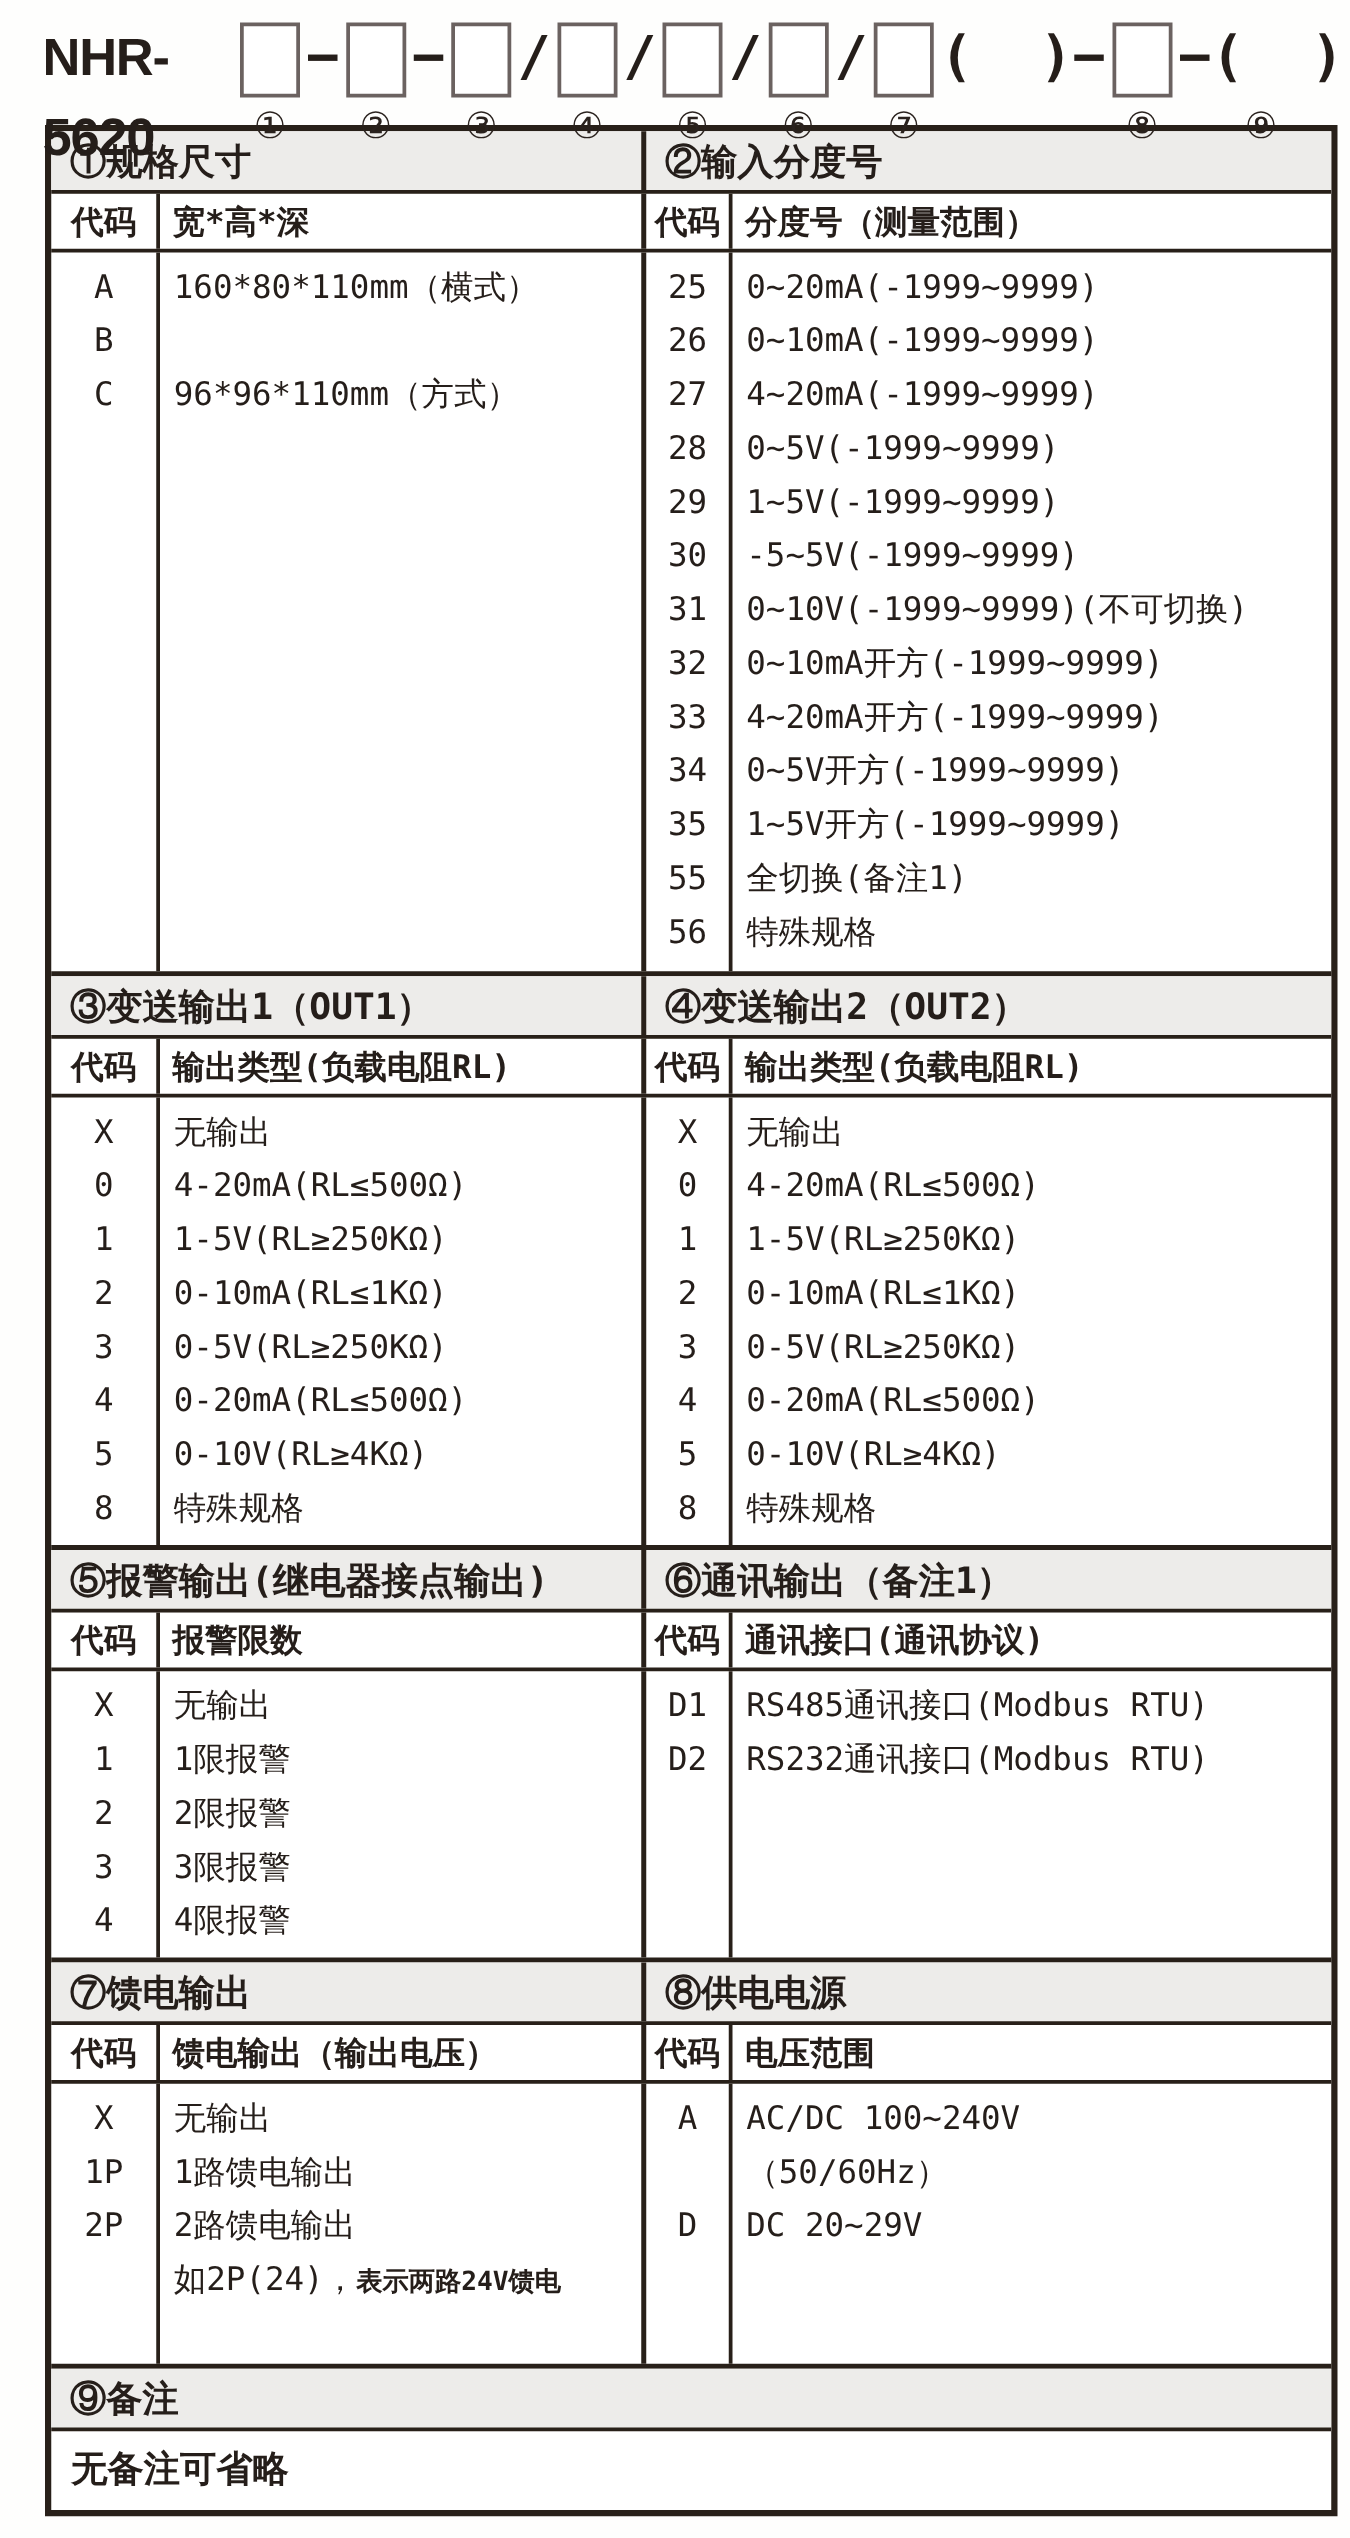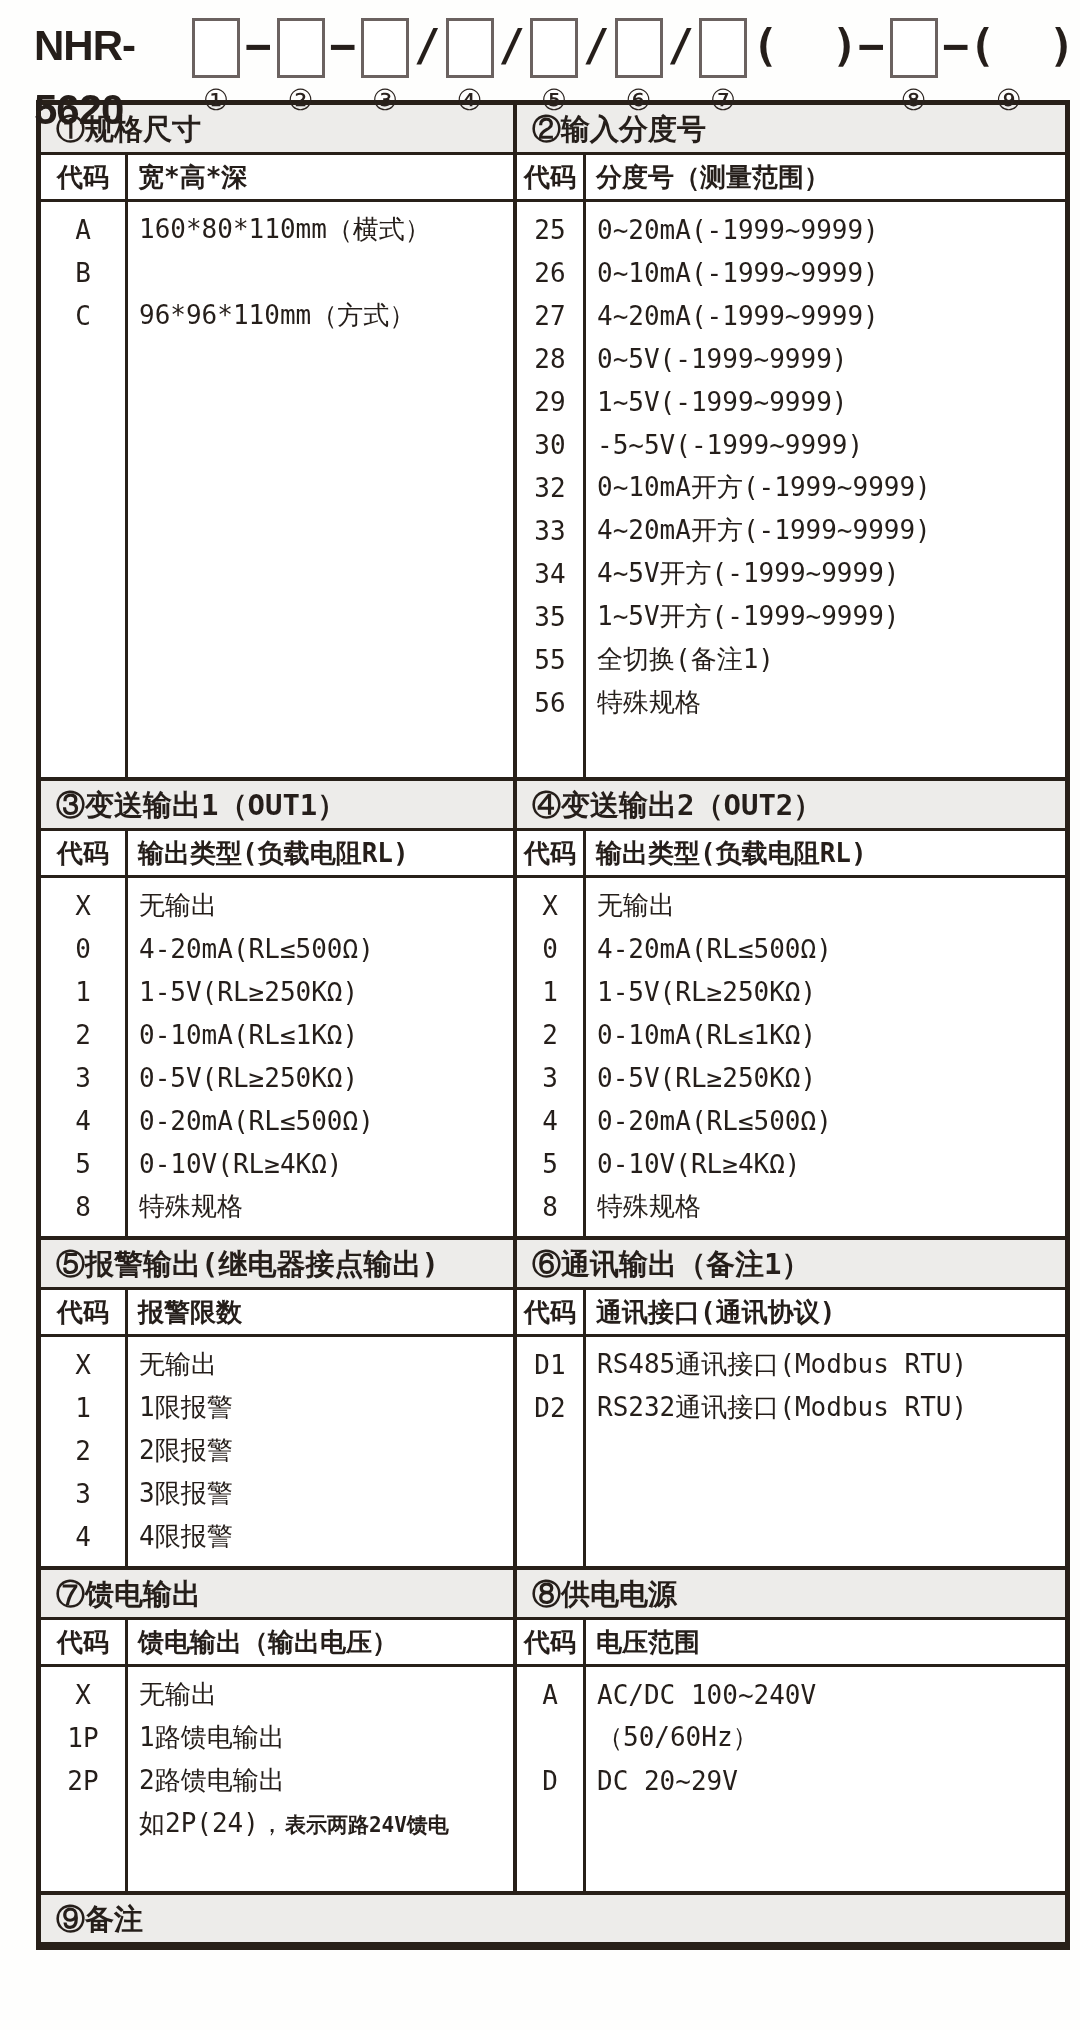--- a/index.html
+++ b/index.html
@@ -208,34 +208,38 @@
           <div class="row">
             <span class="r-code">29</span>
             <span class="r-desc">1~5V(-1999~9999)</span>
           </div>
 
           <div class="row">
             <span class="r-code">30</span>
             <span class="r-desc">-5~5V(-1999~9999)</span>
           </div>
 
+          <div class="row">
+            <span class="r-code">31</span>
+            <span class="r-desc">0~10V(-1999~9999)(不可切换)</span>
+          </div>
 
           <div class="row">
             <span class="r-code">32</span>
             <span class="r-desc">0~10mA开方(-1999~9999)</span>
           </div>
 
           <div class="row">
             <span class="r-code">33</span>
             <span class="r-desc">4~20mA开方(-1999~9999)</span>
           </div>
 
           <div class="row">
             <span class="r-code">34</span>
-            <span class="r-desc">4~5V开方(-1999~9999)</span>
+            <span class="r-desc">0~5V开方(-1999~9999)</span>
           </div>
 
           <div class="row">
             <span class="r-code">35</span>
             <span class="r-desc">1~5V开方(-1999~9999)</span>
           </div>
 
           <div class="row">
             <span class="r-code">55</span>
             <span class="r-desc">全切换(备注1)</span>
@@ -465,15 +469,16 @@
             <span class="r-desc">DC 20~29V</span>
           </div>
         </div>
     </div>
   </section>
 
   <section class="band b5">
     <div class="band-head">
       <div class="cell full">⑨备注</div>
     </div>
+    <div class="note-body">无备注可省略</div>
   </section>
 
 </div>
 
 </body></html>

